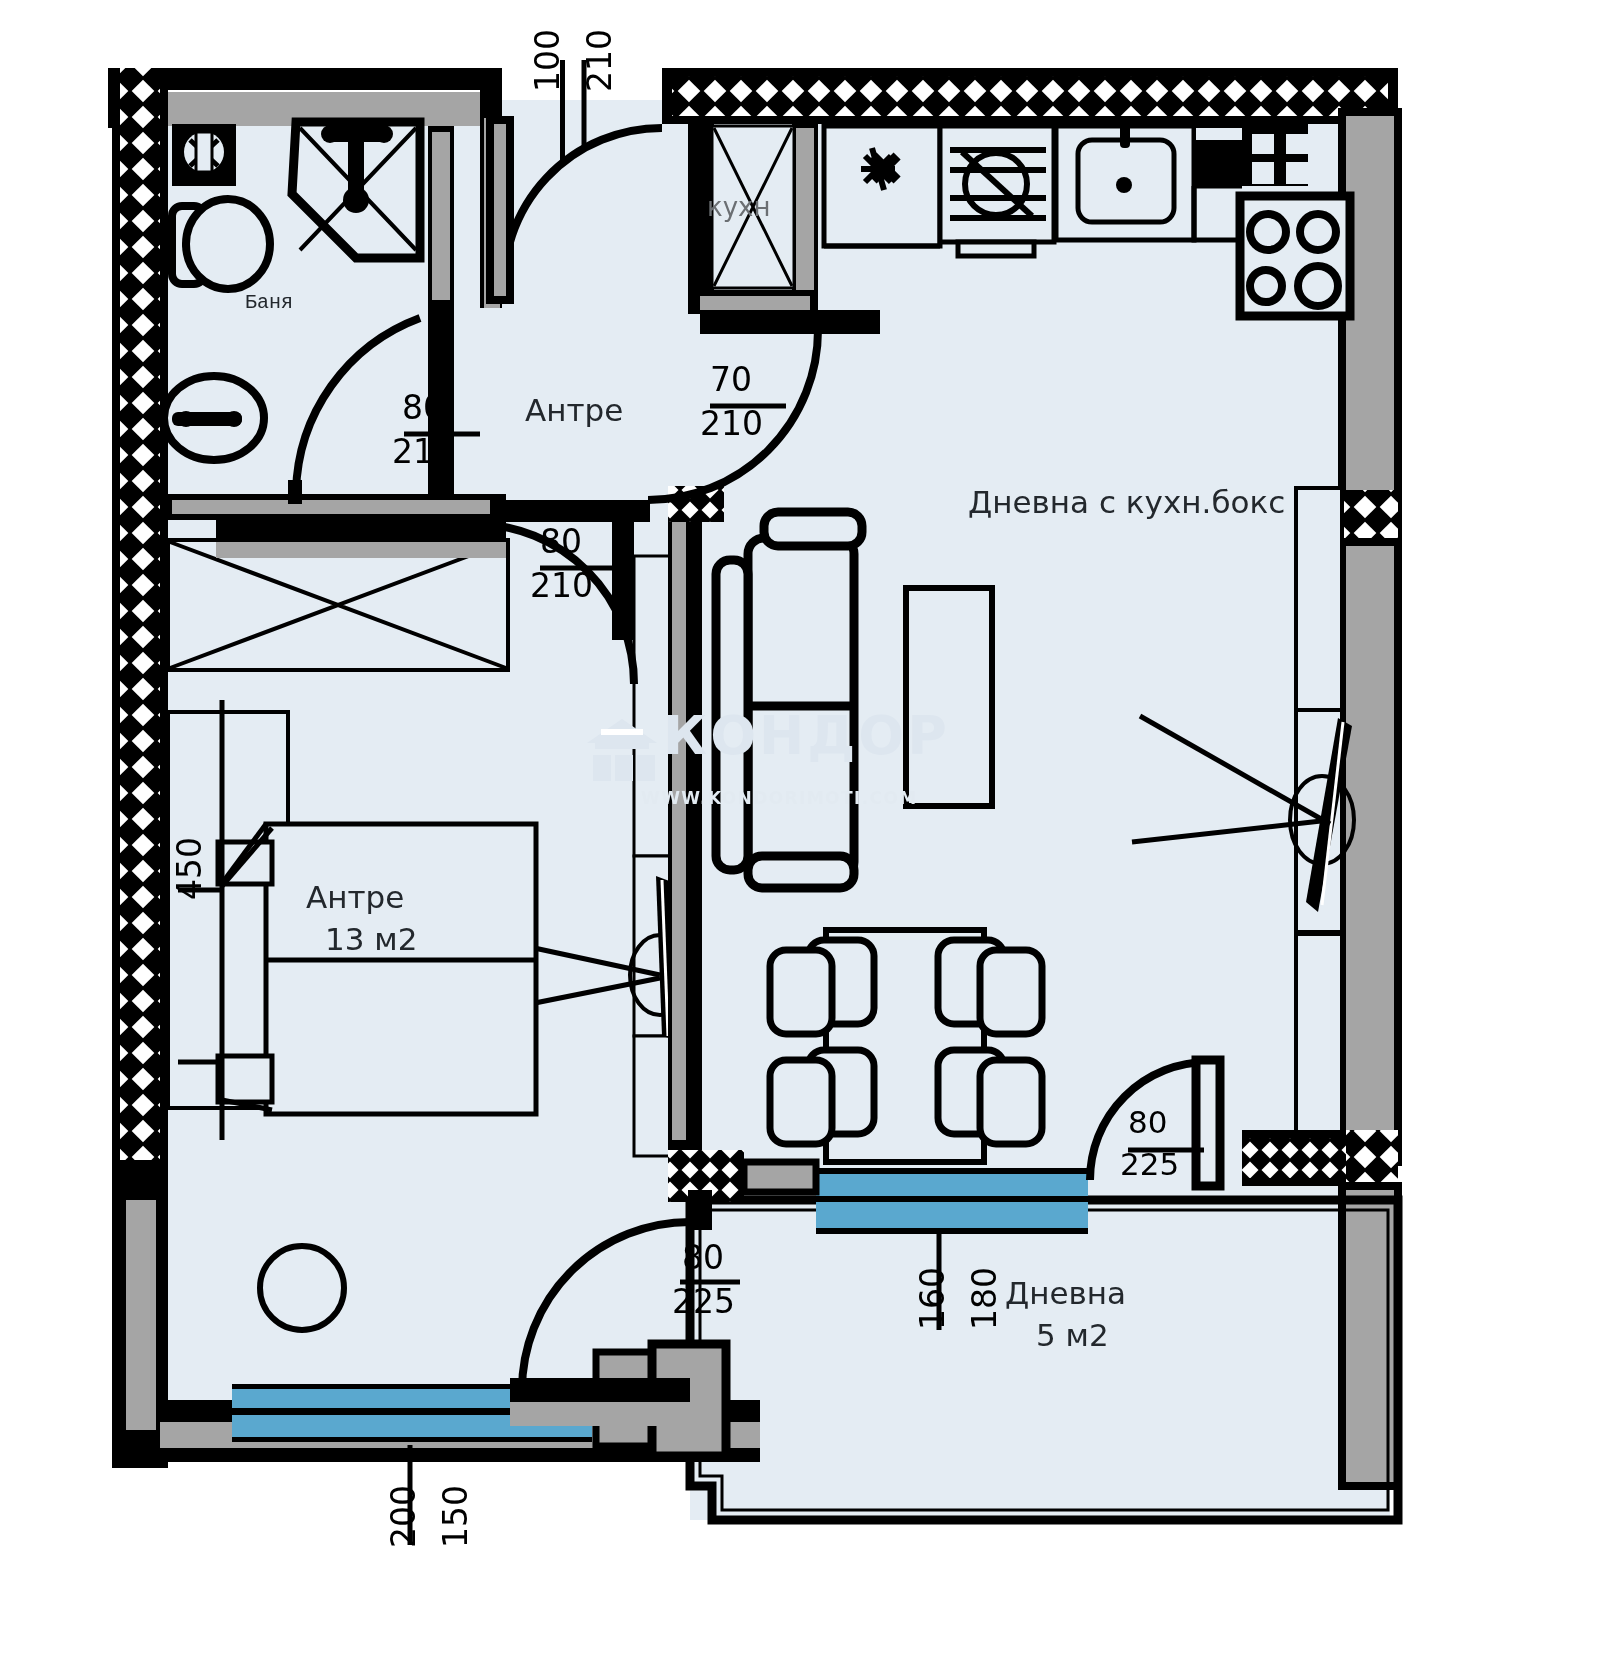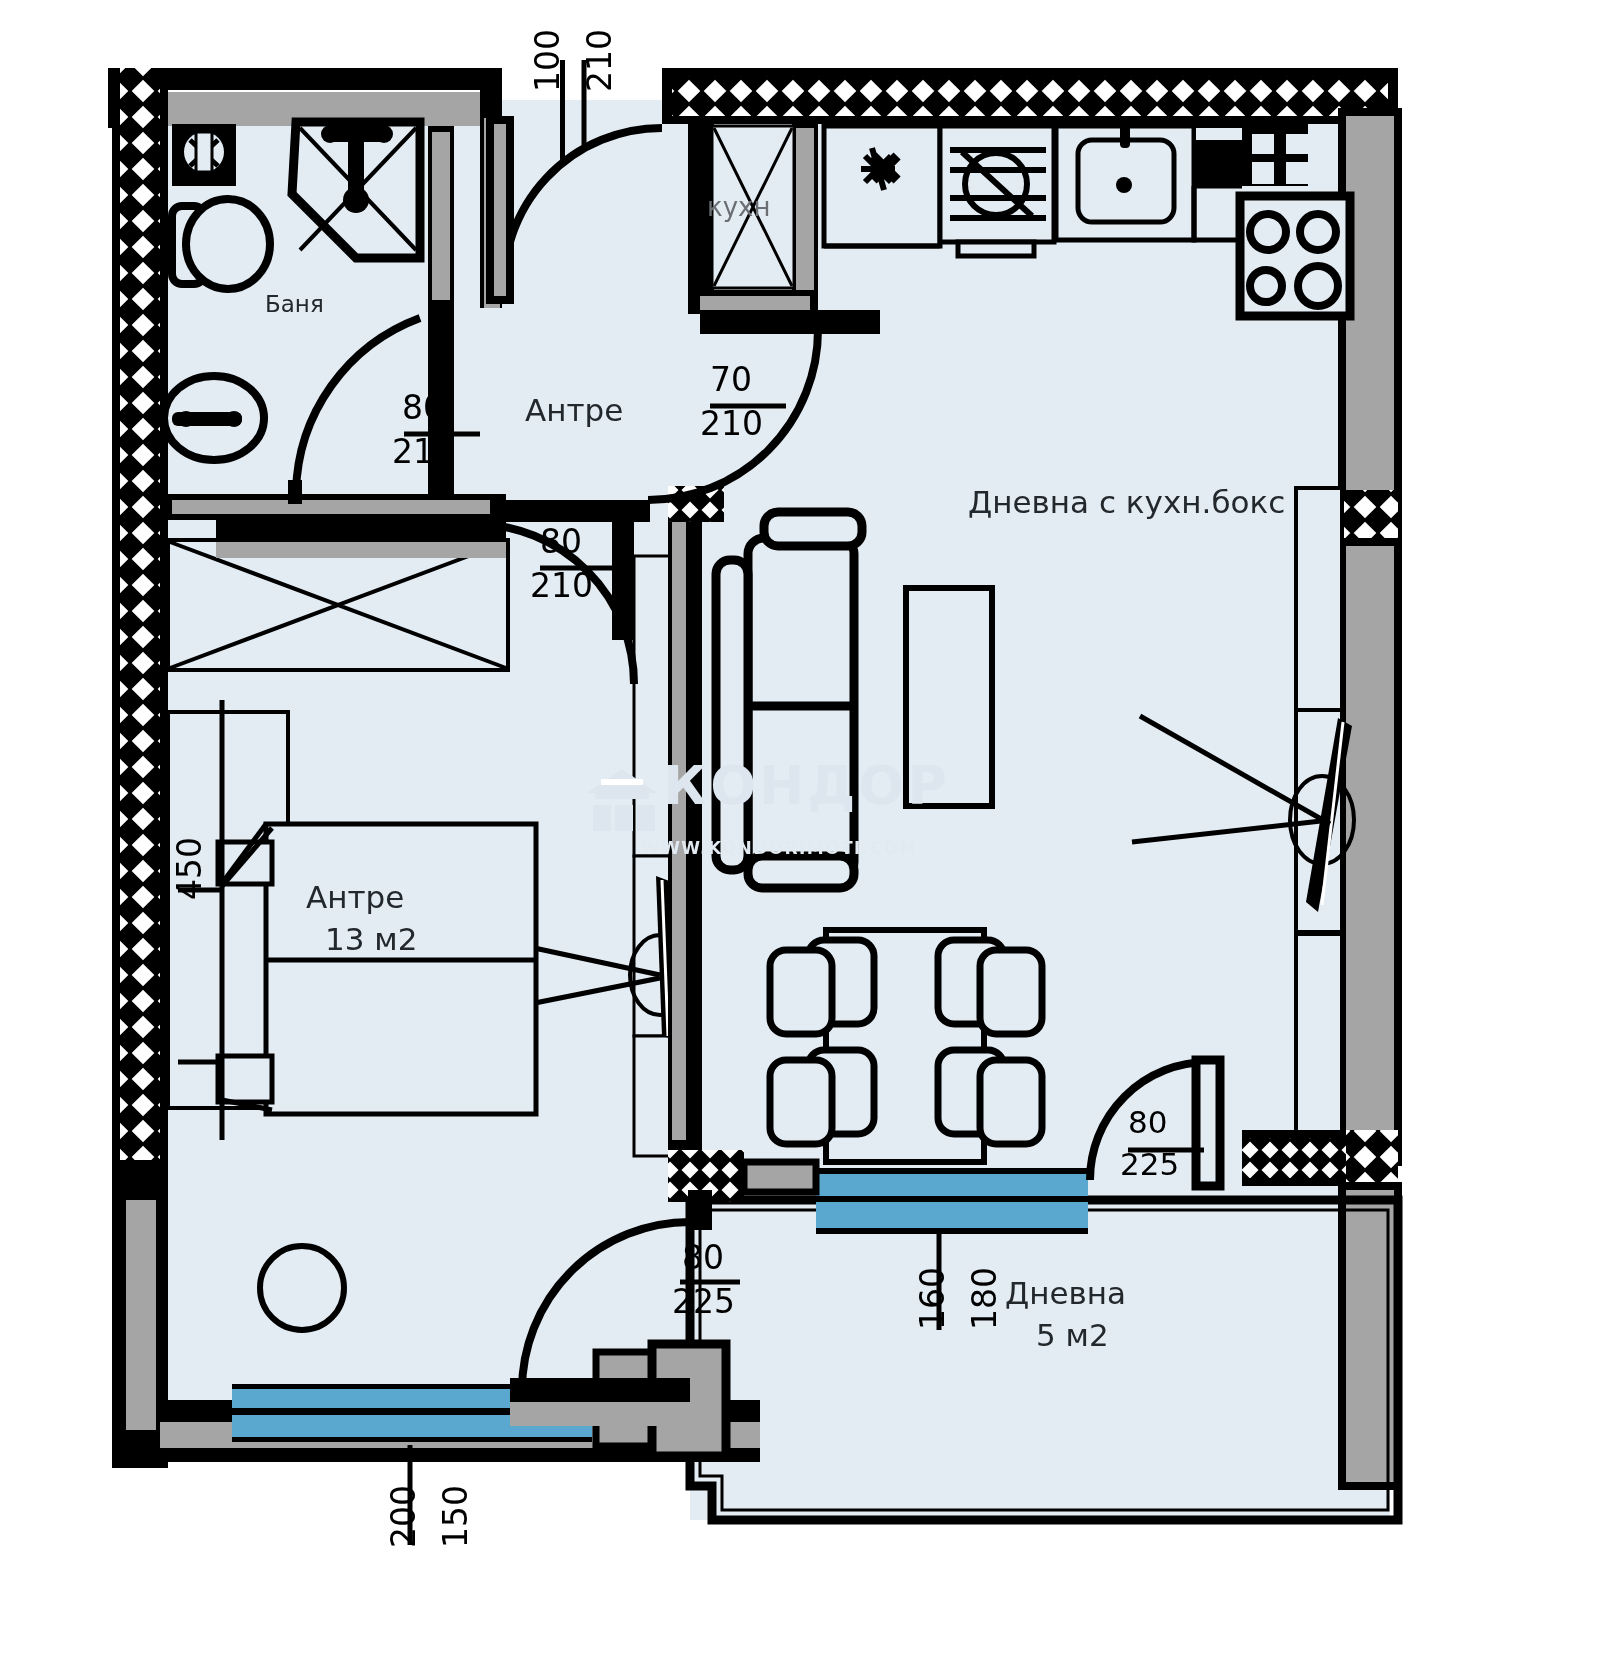--- a/index.html
+++ b/index.html
@@ -1,20 +1,20 @@
 <!DOCTYPE html>
 <html><head>
 <meta charset="utf-8">
 <style>
   html,body{margin:0;padding:0;background:#ffffff;}
   body{font-family:"DejaVu Sans",sans-serif;}
   #stage{position:relative;width:1600px;height:1671px;background:#ffffff;overflow:hidden;}
   #plan{position:absolute;left:0;top:0;width:1600px;height:1671px;}
   .wm{position:absolute;pointer-events:none;user-select:none;}
-  #wm-wrap{left:575px;top:759px;width:330px;height:100px;}
+  #wm-wrap{left:575px;top:709px;width:330px;height:100px;}
   #wm-name{
     position:absolute;left:88px;top:0px;
     font-family:"DejaVu Sans",sans-serif;font-weight:bold;font-size:54px;
     letter-spacing:3px;color:#dde6ef;line-height:54px;
   }
   #wm-sub{
     position:absolute;left:10px;top:56px;
     font-family:"DejaVu Sans",sans-serif;font-weight:bold;font-size:20px;
     letter-spacing:5.5px;color:#dfe8f0;line-height:20px;
   }
@@ -291,21 +291,21 @@
       <line x1="404" y1="434" x2="480" y2="434"></line>
       <line x1="710" y1="406" x2="786" y2="406"></line>
       <line x1="540" y1="568" x2="616" y2="568"></line>
       <line x1="1128" y1="1150" x2="1204" y2="1150"></line>
       <line x1="680" y1="1282" x2="740" y2="1282"></line>
       <line x1="939" y1="1230" x2="939" y2="1330"></line>
       <line x1="410" y1="1445" x2="410" y2="1545"></line>
     </g>
   </svg>
 
-  <div class="lbl" style="left:265px;top:291px;font-size:23px;">Баня</div>
+  <div class="lbl" style="left:245px;top:291px;font-size:20px;font-family:Liberation Mono, monospace;">Баня</div>
   <div class="lbl" style="left:525px;top:360px;font-size:31px;margin-top:32px;">Антре</div>
   <div class="lbl" style="left:707px;top:192px;font-size:26px;color:#6b6f73;">кухн</div>
   <div class="lbl" style="left:968px;top:484px;font-size:31px;">Дневна с кухн.бокс</div>
   <div class="lbl" style="left:306px;top:879px;font-size:31px;">Антре</div>
   <div class="lbl" style="left:325px;top:921px;font-size:31px;">13 м2</div>
   <div class="lbl" style="left:1005px;top:1275px;font-size:31px;">Дневна</div>
   <div class="lbl" style="left:1036px;top:1317px;font-size:31px;">5 м2</div>
 
   <div style="position:absolute;left:540px;top:78px;width:90px;height:110px;">
     <div style="position:absolute;left:-12px;top:14px;transform:rotate(-90deg);transform-origin:left top;font-size:33px;">100</div>

